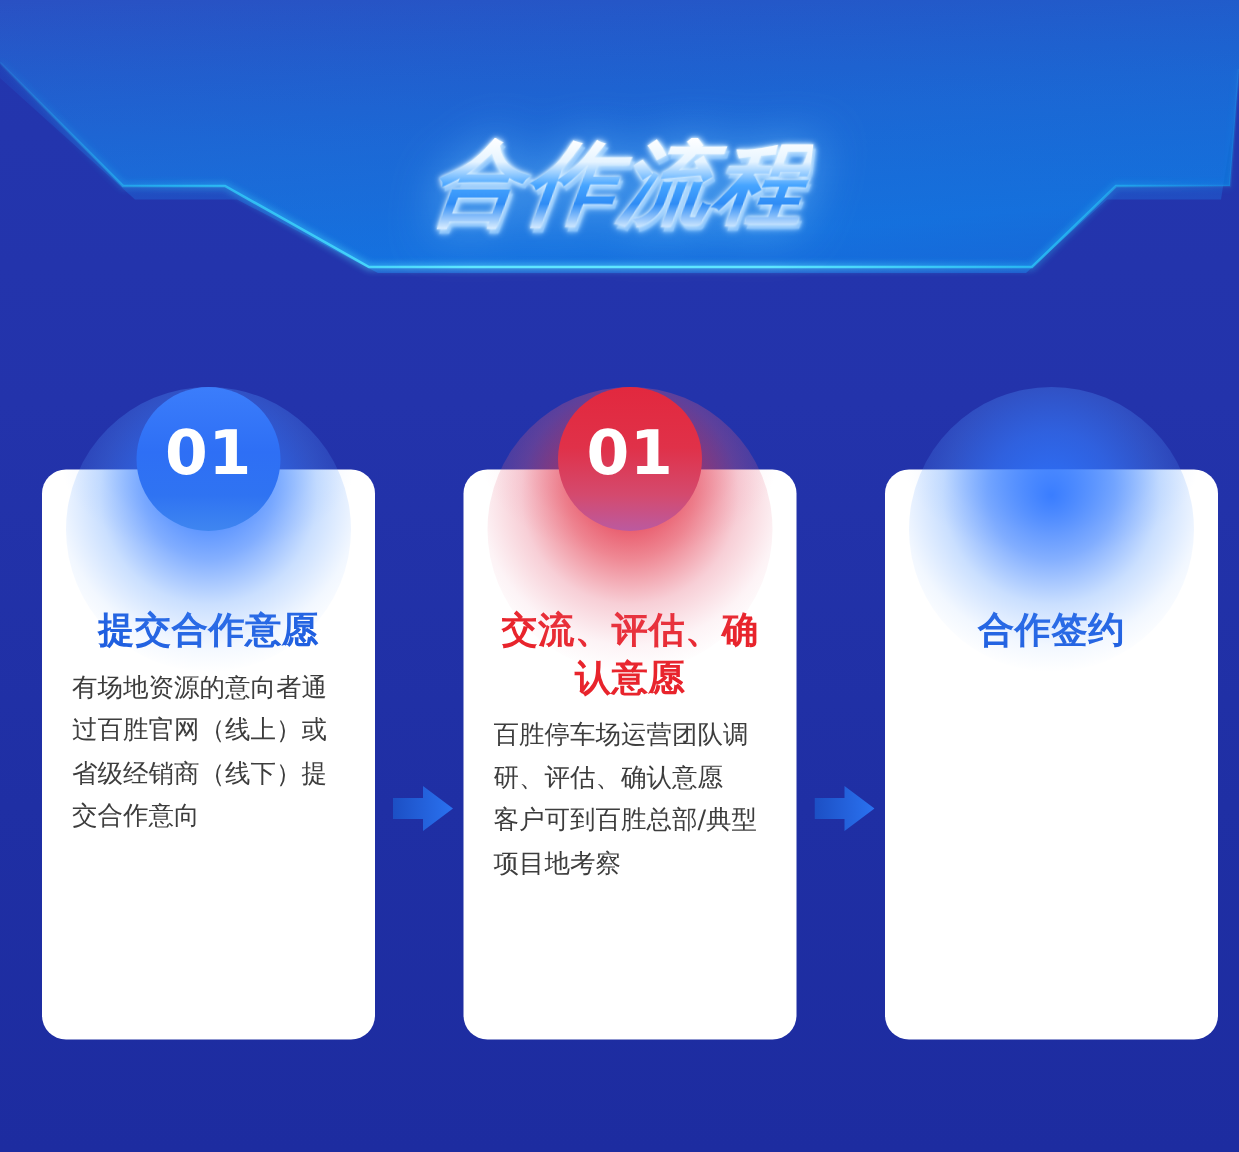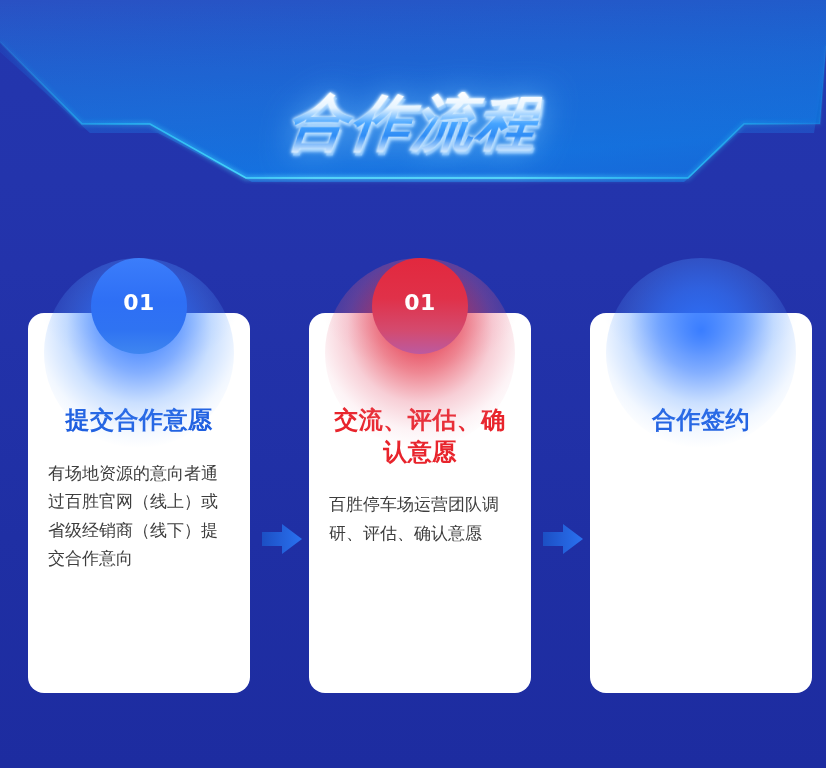--- a/index.html
+++ b/index.html
@@ -90,21 +90,21 @@
 
   .badge {
     position:absolute;
     left:50%; top:3px;
     width:96px; height:96px;
     margin-left:-48px;
     border-radius:50%;
     display:flex; align-items:center; justify-content:center;
     z-index:4;
     color:#ffffff;
-    font-size:22px;
+    font-size:41px;
     font-weight:bold;
     font-family:"DejaVu Sans","Liberation Sans",sans-serif;
     letter-spacing:.5px;
     padding-bottom:8px;
   }
   .badge.blue { background:linear-gradient(180deg,#3b7dfb 0%,#2e6ff5 45%,#2f73f2 75%,#3f86f0 100%); }
   .badge.red  { background:linear-gradient(180deg,#e2283e 0%,#e03149 42%,#d9486a 72%,#b playing 100%); }
   .badge.red  { background:linear-gradient(180deg,#e2283e 0%,#e03149 42%,#d44a6e 75%,#bb5aa0 100%); }
 
   .card {
@@ -136,21 +136,21 @@
     line-height:1.32;
     letter-spacing:.5px;
     text-align:center;
     position:relative;
     z-index:2;
   }
   .card-title.blue { color:#1f5fe0; }
   .card-title.red  { color:#e8242c; }
 
   .card-body {
-    margin-top:22px;
+    margin-top:8px;
     font-family:"DejaVu Sans","Liberation Sans",sans-serif;
     font-size:17px;
     line-height:1.68;
     color:#3d3d3d;
     text-align:left;
     position:relative;
     z-index:2;
   }
   .card-body p { margin:0; }
 
@@ -225,20 +225,21 @@
   </div>
 
   <div class="step s2">
     <div class="badge-glow red"></div>
     <div class="card">
       <div class="card-sheen red"></div>
       <div class="card-inner">
         <div class="card-title red">交流、评估、确认意愿</div>
         <div class="card-body">
           <p>百胜停车场运营团队调研、评估、确认意愿</p>
+          <p>客户可到百胜总部/典型项目地考察</p>
         </div>
       </div>
     </div>
     <div class="badge red">01</div>
   </div>
 
   <div class="arrow a2">
     <svg width="40" height="34" viewBox="0 0 40 34">
       <defs>
         <linearGradient id="arrGrad2" x1="0" y1="0" x2="1" y2="0">

